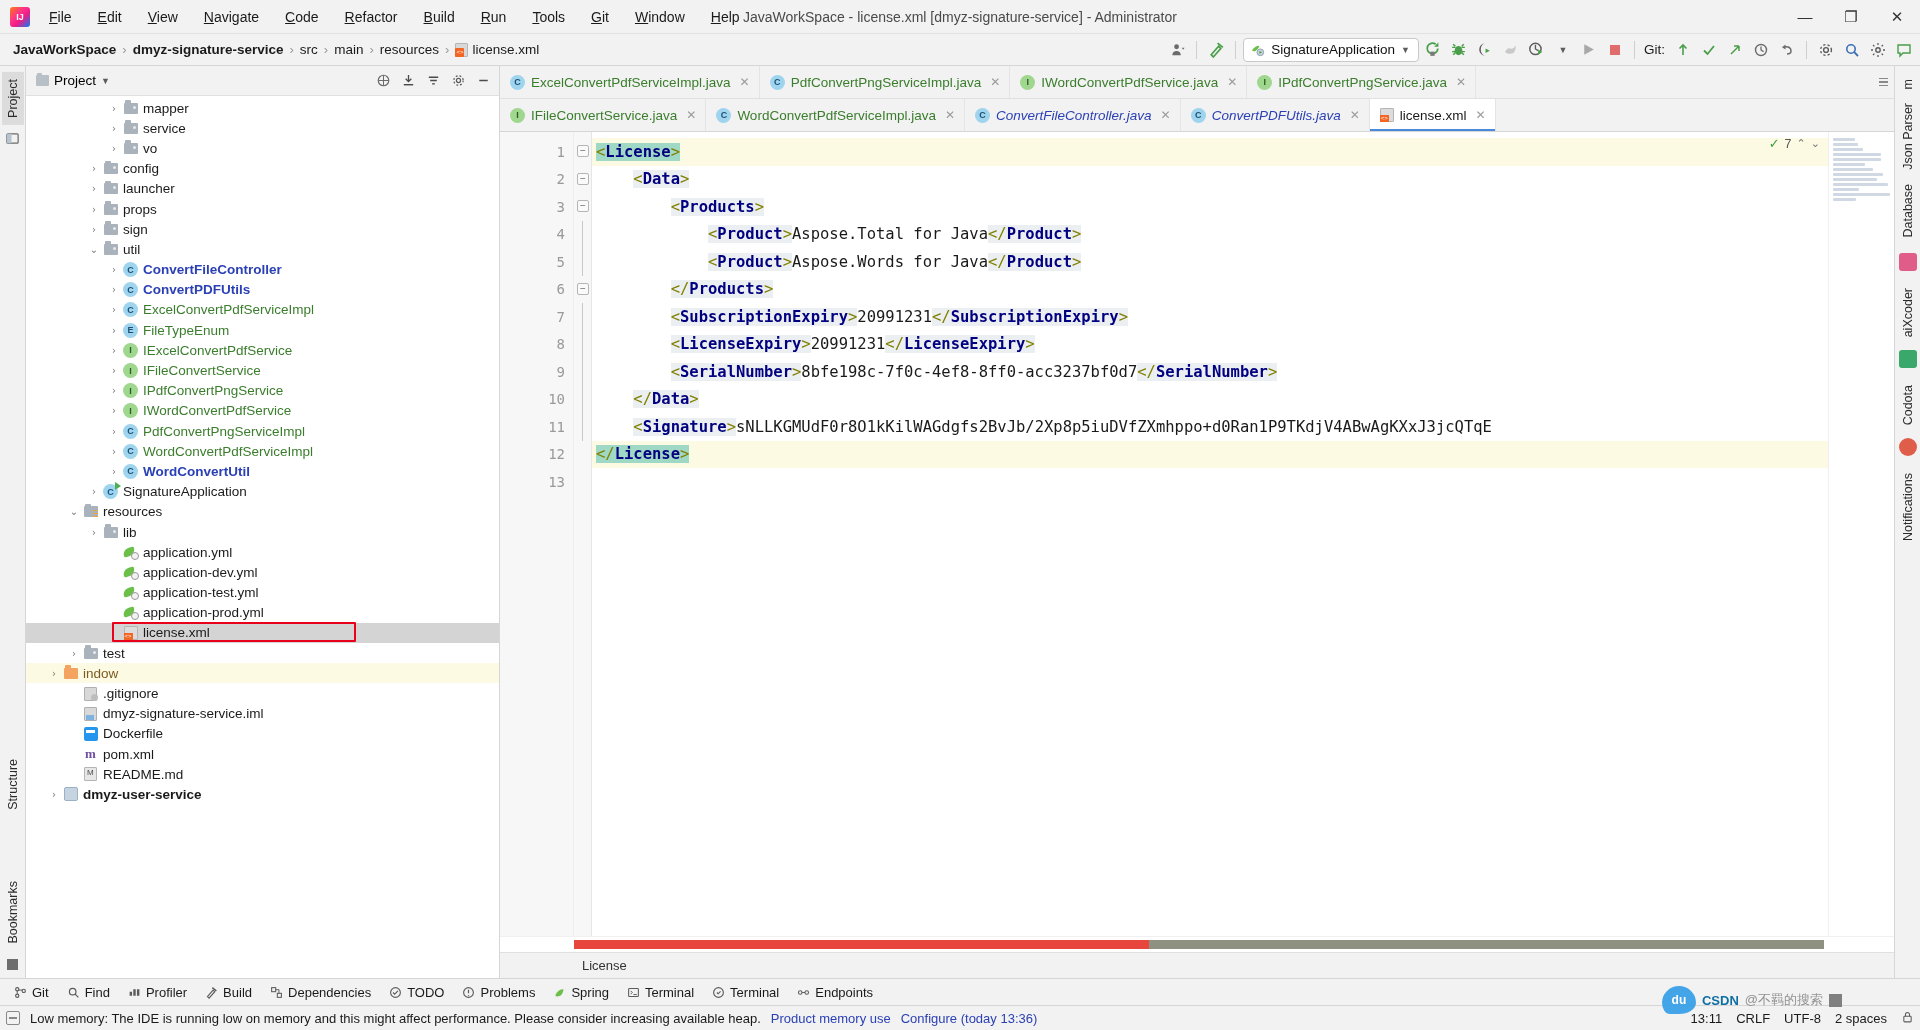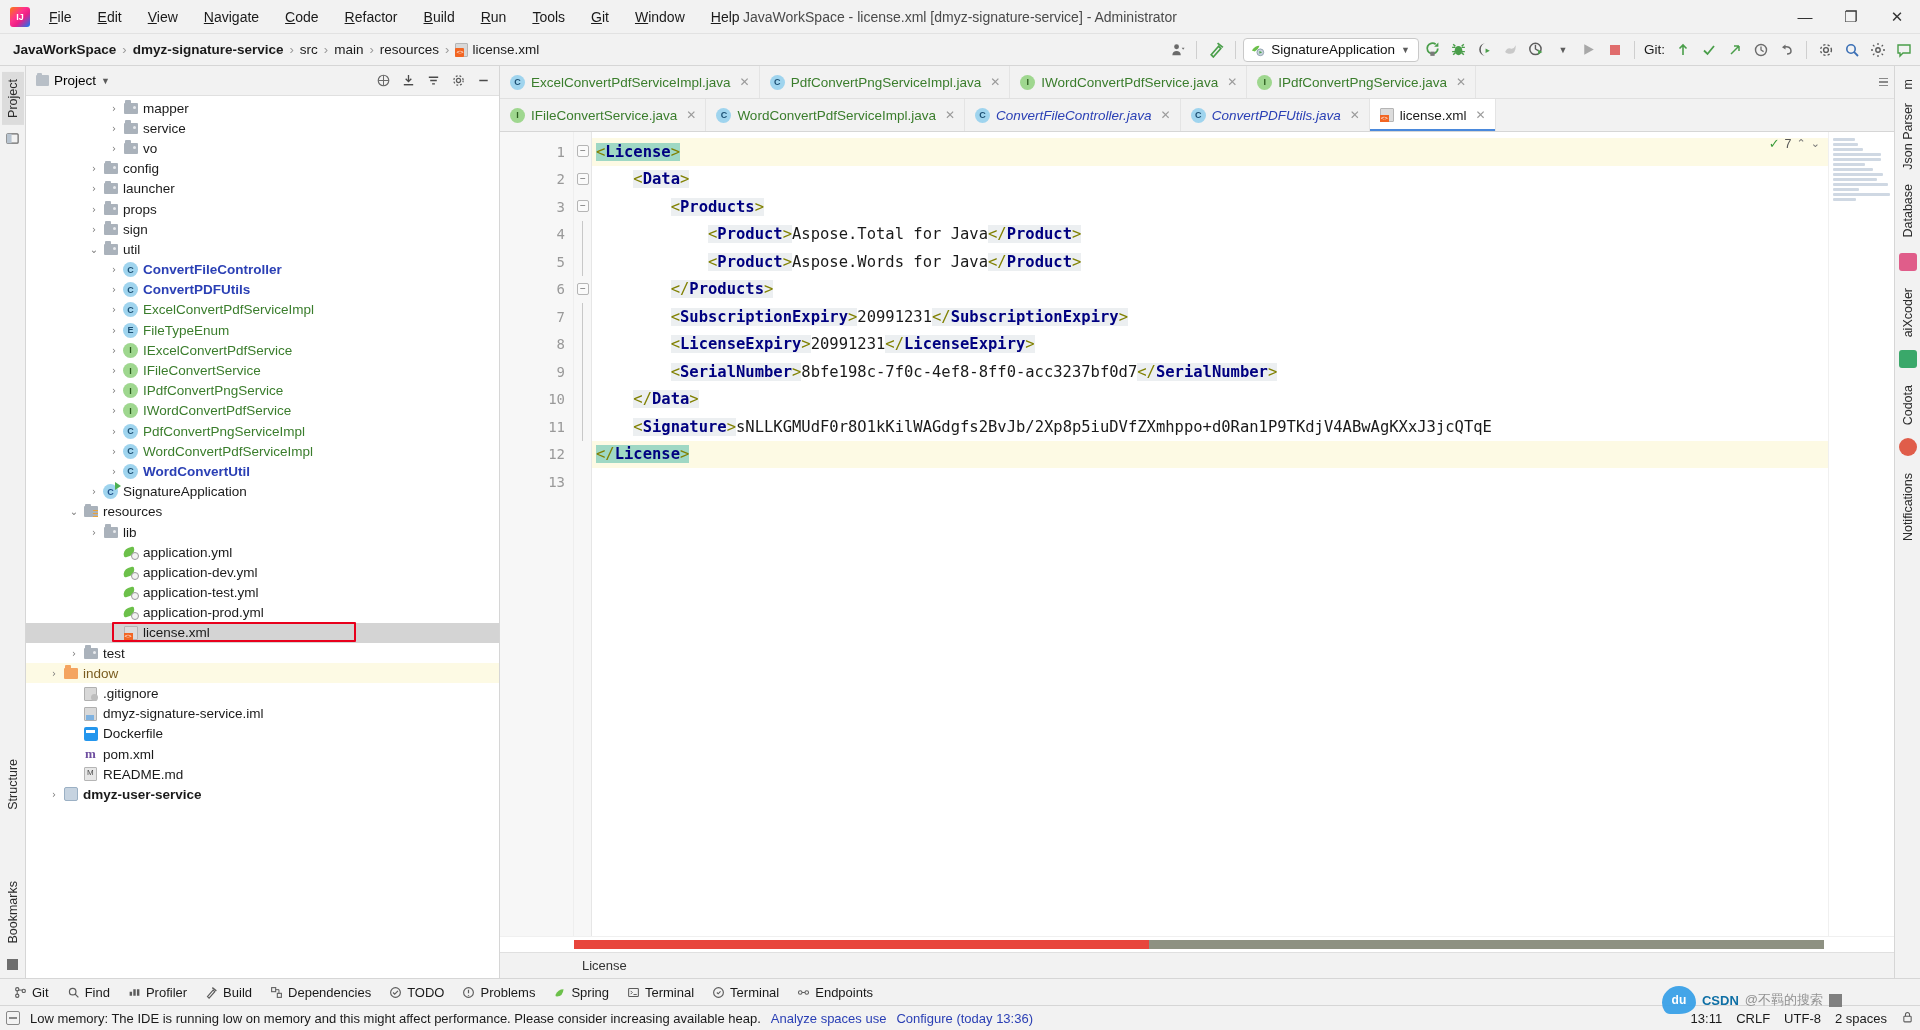--- a/index.html
+++ b/index.html
@@ -1206,21 +1206,21 @@
             <path d="M6.2 8h3.6" stroke="#5c5c5c" stroke-width="1.3"></path>
           </svg>
         </span>
         <span>Endpoints</span>
       </div>
     </div>
 
   <div class="statusbar">
     <span class="warn-ico"></span>
     <span>Low memory: The IDE is running low on memory and this might affect performance. Please consider increasing available heap.</span>
-    <span style="color:#2b40b5">Analyze spaces use</span>
+    <span style="color:#2b40b5">Product memory use</span>
     <span style="color:#2b40b5">Configure (today 13:36)</span>
     <div class="st-right">
       <span class="st-item">13:11</span>
       <span class="st-item">CRLF</span>
       <span class="st-item">UTF-8</span>
       <span class="st-item">2 spaces</span>
       <span>
         <svg width="13" height="14" viewBox="0 0 16 16">
             <rect x="3.5" y="7" width="9" height="7" rx="1" fill="none" stroke="#5c5c5c" stroke-width="1.3"></rect>
             <path d="M5.5 7 V5 a2.5 2.5 0 0 1 5 0 V7" fill="none" stroke="#5c5c5c" stroke-width="1.3"></path>

